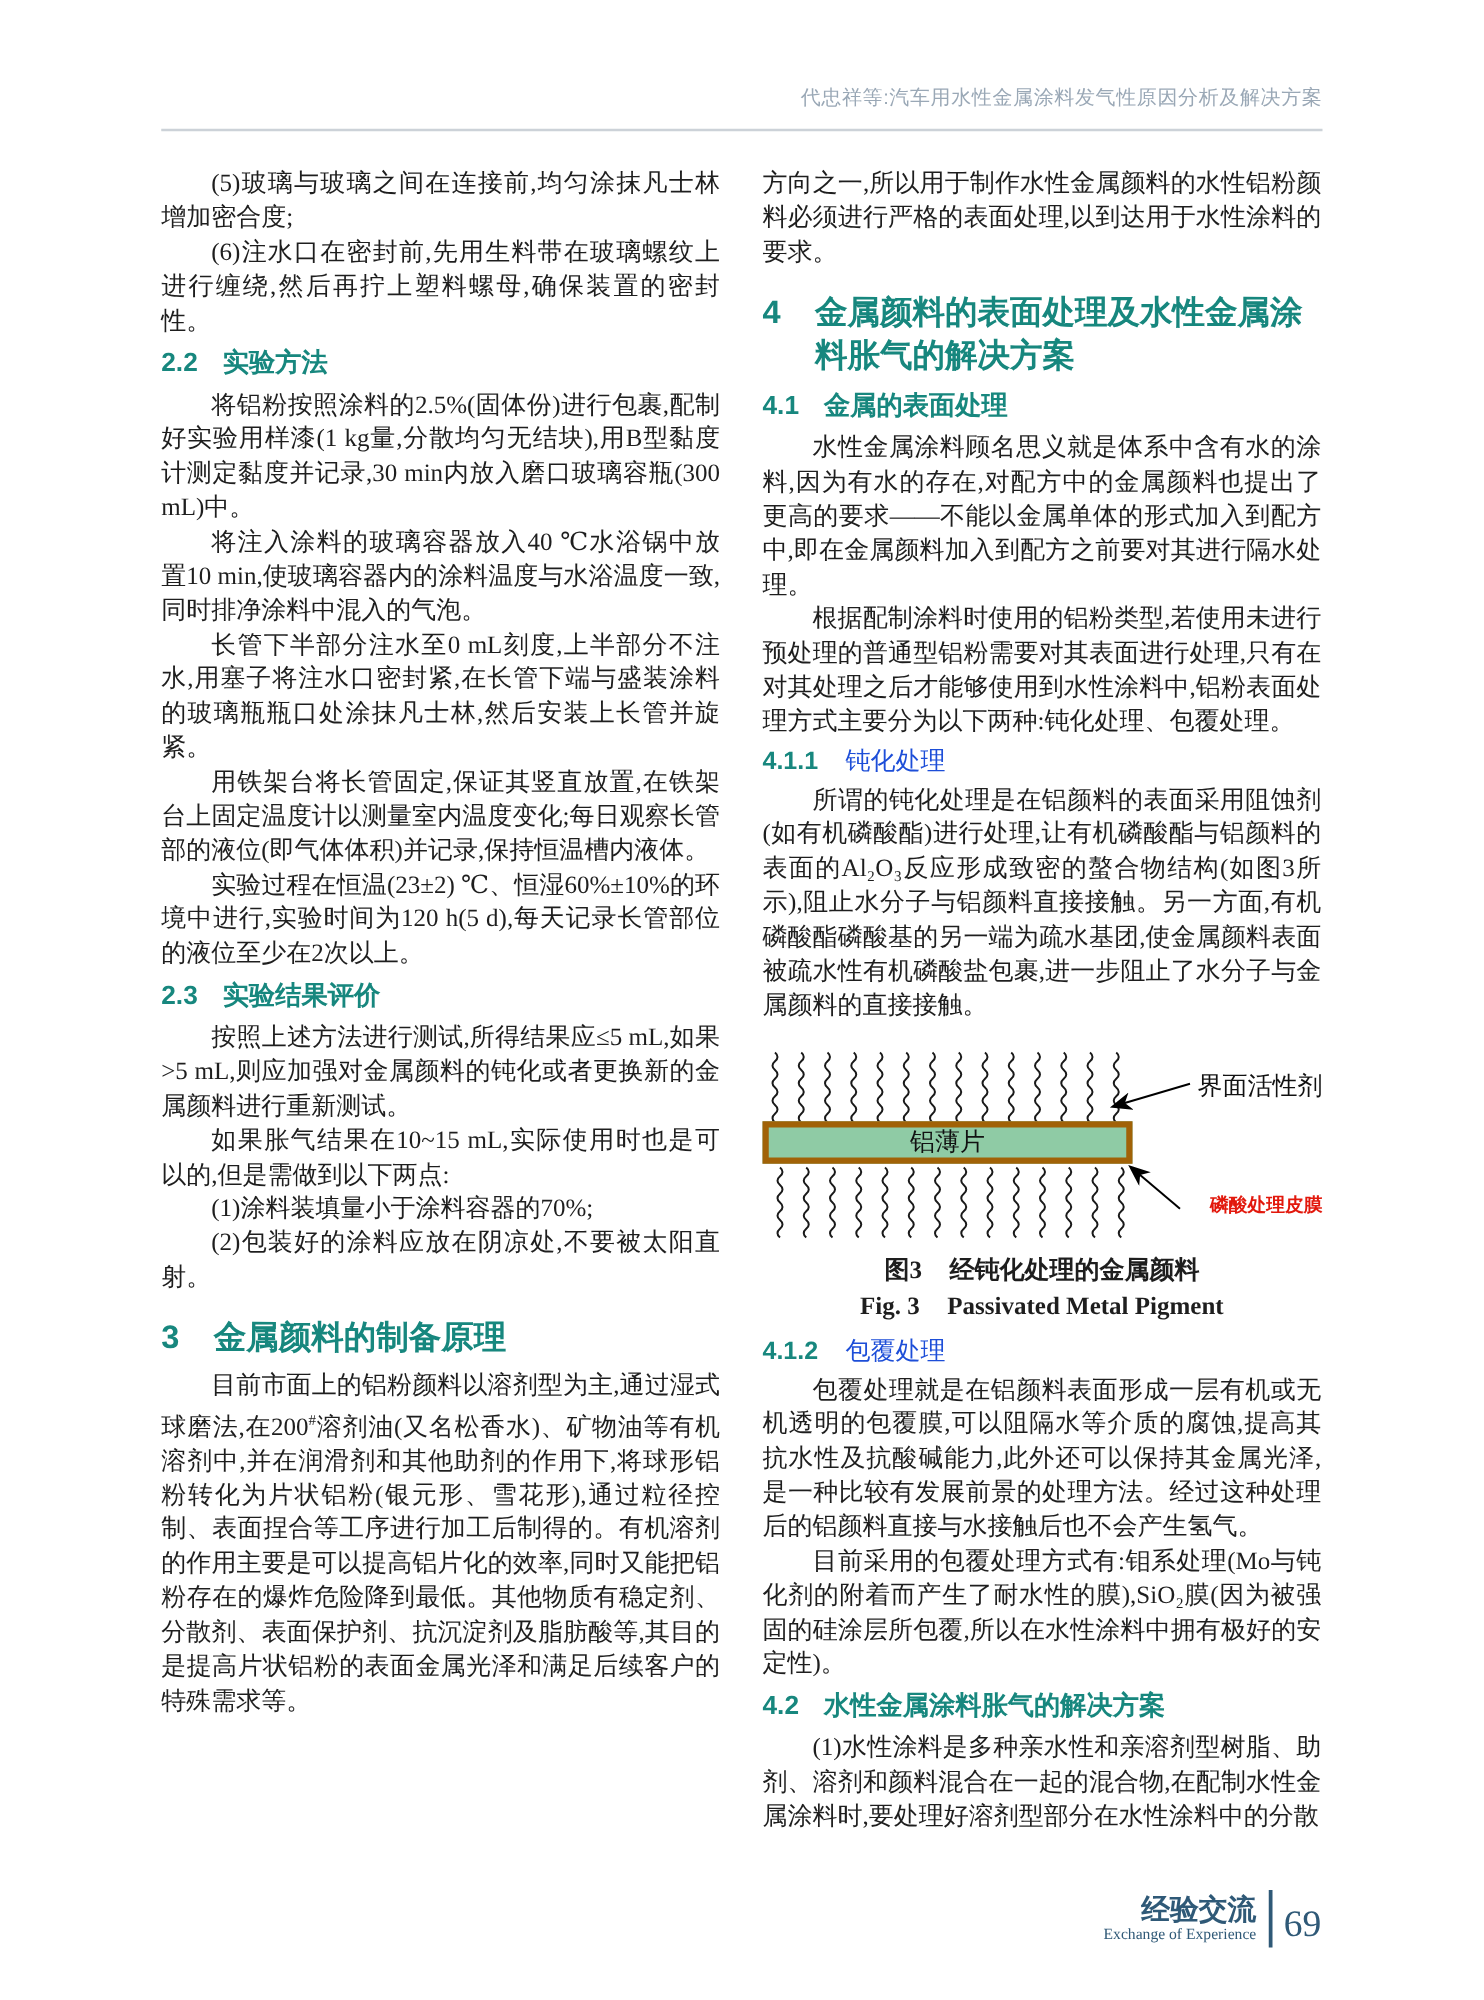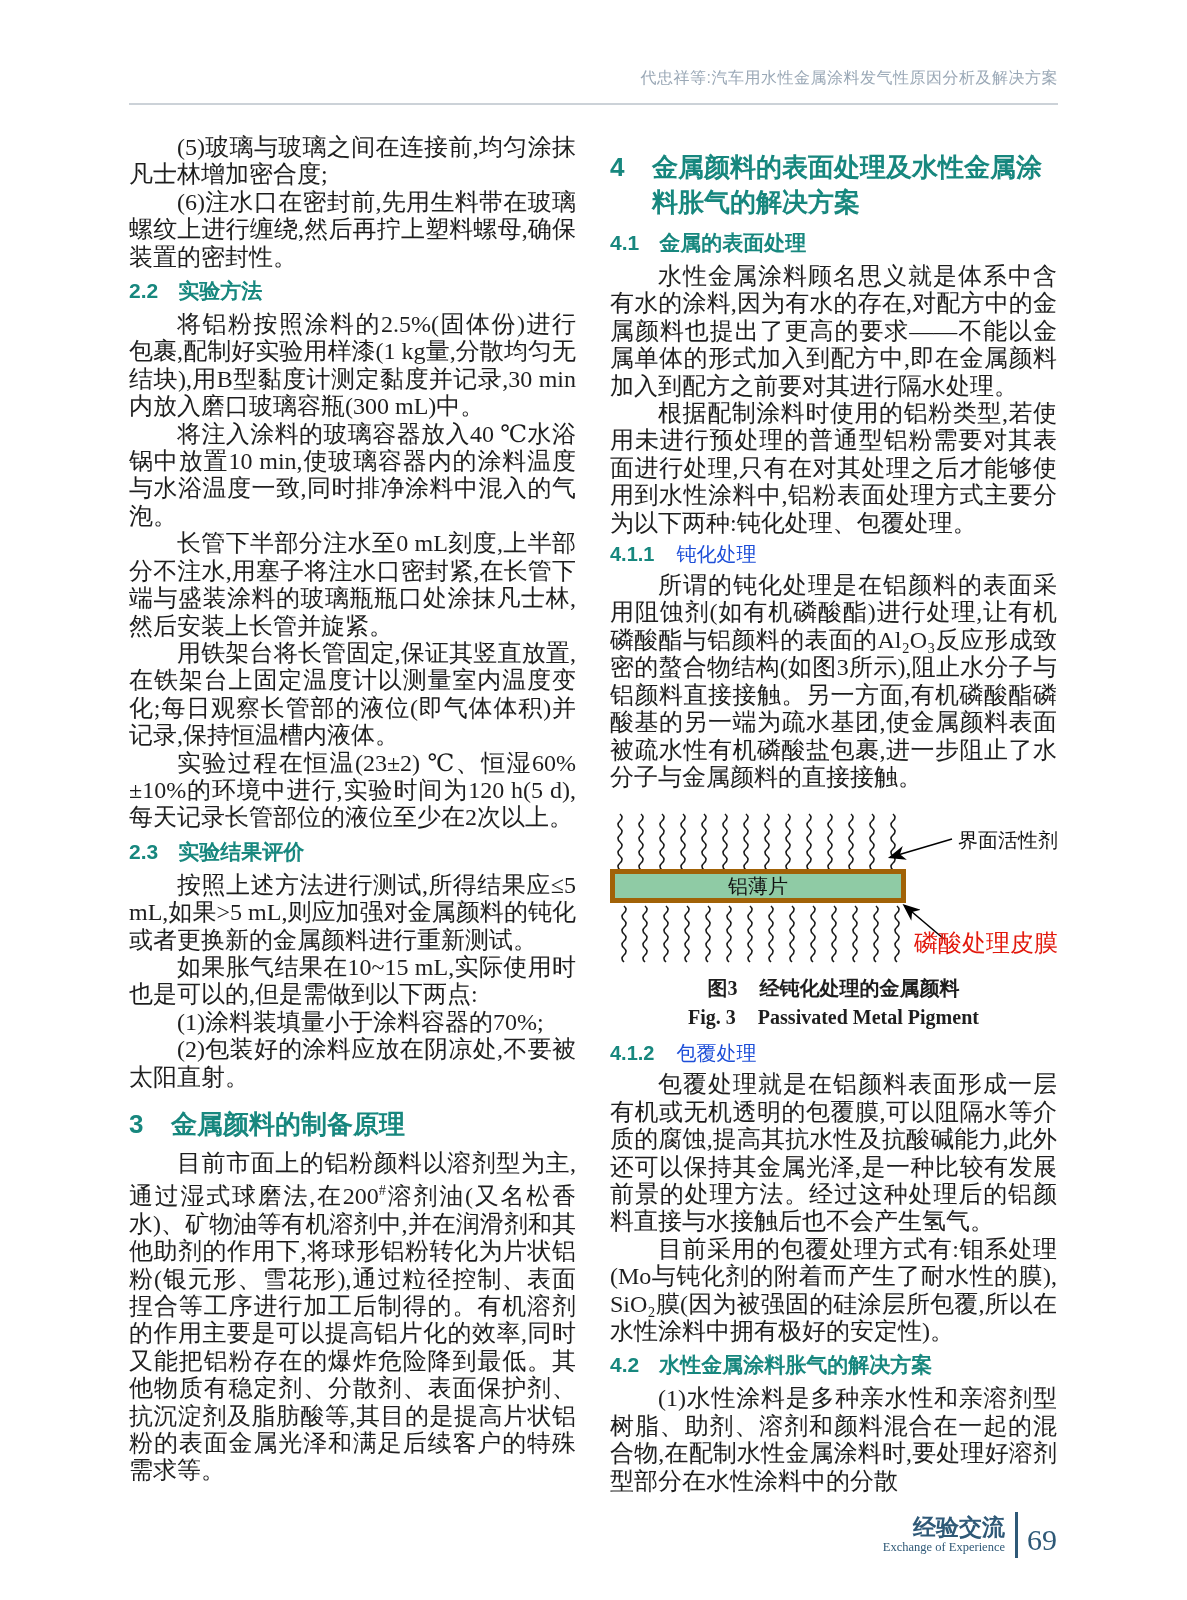--- a/index.html
+++ b/index.html
@@ -15,21 +15,21 @@
     font-size:16px; color:#9aa8b6; letter-spacing:0.5px;
   }
   .header-rule {
     position:absolute; top:103px; left:129px; width:929px; height:2px;
     background:#ccd2d8;
   }
   
   .content { position:absolute; top:134px; left:129px; width:929px; display:flex; gap:34px; }
   .col { width:447px; }
   .para {
-    margin:0; font-size:24px; line-height:27.4px; text-align:justify;
+    margin:0; font-size:20px; line-height:27.4px; text-align:justify;
     text-indent:2em; word-break:break-all;
   }
   .para.noindent { text-indent:0; }
   sup.hash { font-size:0.6em; vertical-align:super; }
   
   .h2 {
     margin:5px 0 5px; display:flex;
     font-family:"Liberation Sans","DejaVu Sans",sans-serif;
     font-size:21px; line-height:30px; font-weight:bold; color:#17877e;
   }
@@ -54,21 +54,21 @@
   .squig { position:absolute; left:2px; }
   .squig.top { top:0; }
   .squig.bottom { top:92px; left:6px; }
   .fig-bar {
     position:absolute; top:56px; left:0; width:286px; height:24px;
     background:#8fcba5; border:5px solid #a16207;
     display:flex; align-items:center; justify-content:center;
     font-size:20px; color:#111;
   }
   .fig-label-top { position:absolute; right:0; top:14px; font-size:20px; color:#111;margin-left:16px; }
-  .fig-label-bottom { position:absolute; right:0; top:114px; font-size:24px; font-weight:normal; color:#e2180c; }
+  .fig-label-bottom { position:absolute; right:0; top:114px; font-size:15px; font-weight:bold; color:#e2180c; }
   .fig-arrows { position:absolute; left:0; top:0; pointer-events:none; }
   .fig-cap { text-align:center; font-weight:bold; font-size:20px; margin-top:12px; line-height:27px; }
   .fig-cap .gap { display:inline-block; width:1.1em; }
   
   .footer { position:absolute; right:130px; top:1512px; display:flex; align-items:center; }
   .footer-text { text-align:right; color:#2f5977; margin-right:10px; }
   .footer-cn {
     font-family:"Liberation Sans","DejaVu Sans",sans-serif;
     font-weight:bold; font-size:23px; line-height:25px;
   }
@@ -107,20 +107,21 @@
       <p class="para">(1)涂料装填量小于涂料容器的70%;</p>
       <p class="para">(2)包装好的涂料应放在阴凉处,不要被太阳直射。</p>
       <div class="h1">
         <span class="num">3</span>
         <span class="ttl">金属颜料的制备原理</span>
       </div>
       <p class="para"><span>目前市面上的铝粉颜料以溶剂型为主,通过湿式球磨法,在200</span><sup class="hash">#</sup><span>溶剂油(又名松香水)、矿物油等有机溶剂中,并在润滑剂和其他助剂的作用下,将球形铝粉转化为片状铝粉(银元形、雪花形),通过粒径控制、表面捏合等工序进行加工后制得的。有机溶剂的作用主要是可以提高铝片化的效率,同时又能把铝粉存在的爆炸危险降到最低。其他物质有稳定剂、分散剂、表面保护剂、抗沉淀剂及脂肪酸等,其目的是提高片状铝粉的表面金属光泽和满足后续客户的特殊需求等。</span></p>
     </div>
 
     <div class="col">
+      <p class="para noindent">方向之一,所以用于制作水性金属颜料的水性铝粉颜料必须进行严格的表面处理,以到达用于水性涂料的要求。</p>
       <div class="h1">
         <span class="num">4</span>
         <span class="ttl">金属颜料的表面处理及水性金属涂料胀气的解决方案</span>
       </div>
       <div class="h2">
         <span class="num">4.1</span>
         <span class="ttl">金属的表面处理</span>
       </div>
       <p class="para">水性金属涂料顾名思义就是体系中含有水的涂料,因为有水的存在,对配方中的金属颜料也提出了更高的要求——不能以金属单体的形式加入到配方中,即在金属颜料加入到配方之前要对其进行隔水处理。</p>
       <p class="para">根据配制涂料时使用的铝粉类型,若使用未进行预处理的普通型铝粉需要对其表面进行处理,只有在对其处理之后才能够使用到水性涂料中,铝粉表面处理方式主要分为以下两种:钝化处理、包覆处理。</p>

